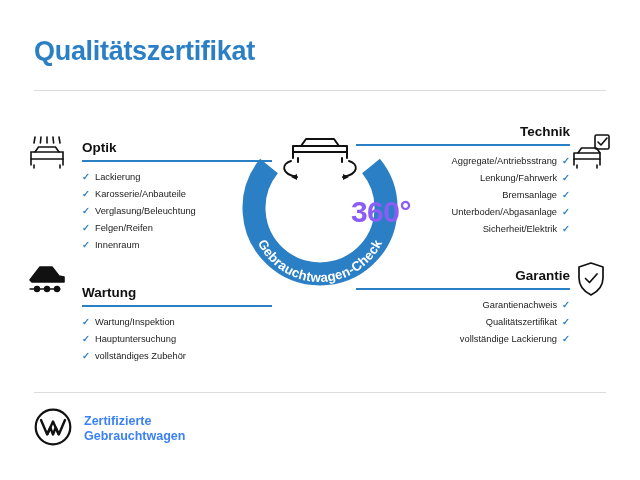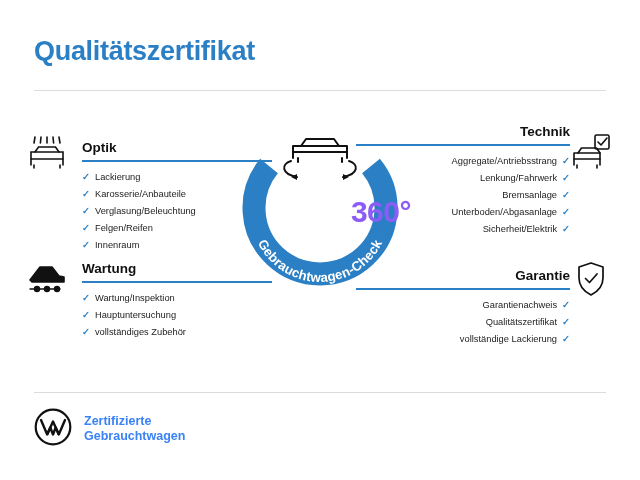--- a/index.html
+++ b/index.html
@@ -88,21 +88,21 @@
   }
   .check {
     color: #2b7fc4;
     font-size: 9.5px;
     font-weight: bold;
     line-height: 1;
   }
 
   
   #block-optik   { left: 82px;  top: 140px; width: 190px; }
-  #block-wartung { left: 82px;  top: 261px; width: 190px; }
+  #block-wartung { left: 82px;  top: 285px; width: 190px; }
   #block-technik { left: 356px; top: 124px; width: 214px; text-align: right; }
   #block-garantie{ left: 356px; top: 268px; width: 214px; text-align: right; }
 
   .icon-box {
     position: absolute;
     width: 42px;
     height: 42px;
     display: flex;
     align-items: center;
     justify-content: center;

